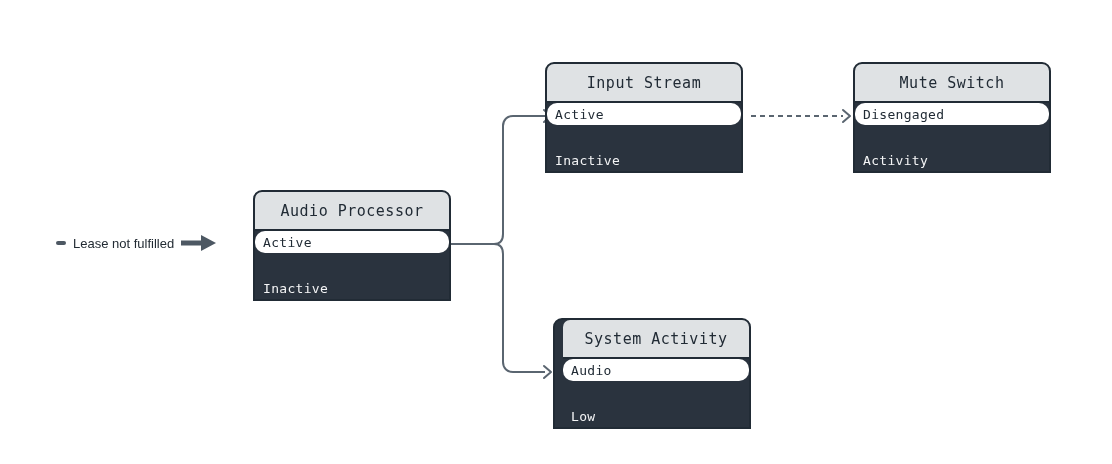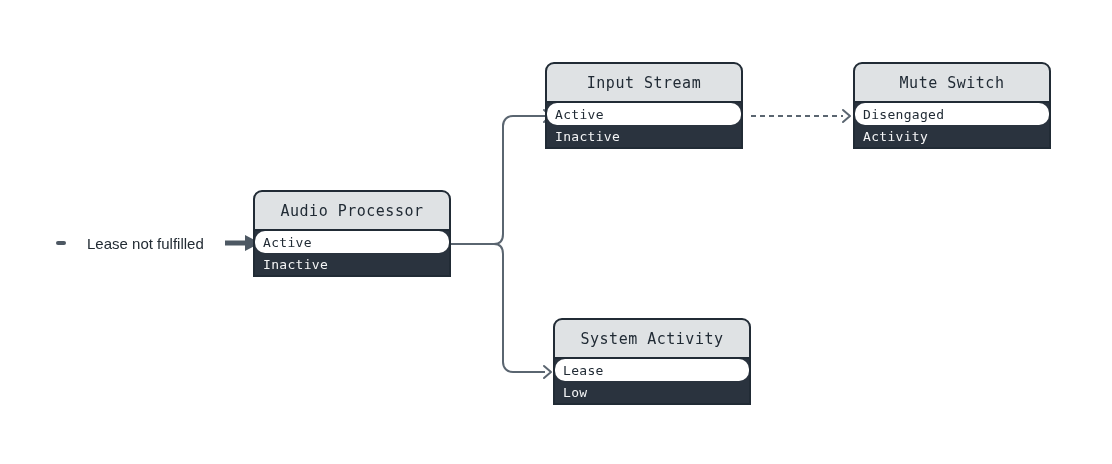--- a/index.html
+++ b/index.html
@@ -57,36 +57,36 @@
   }
   .node-row {
     height: 22px;
     display: flex;
     align-items: center;
     padding-left: 8px;
     font-size: 13px;
     letter-spacing: 0.3px;
   }
   .node-row.light { background: var(--row-light-bg); color: var(--row-light-text); border-radius: 10px; }
-  .node-row.dark  { background: var(--row-dark-bg);  color: var(--row-dark-text); }
+  .node-row.dark  { background: var(--row-dark-bg);  color: var(--row-dark-text); margin-top: 24px; }
 
   #node-audio-processor { left: 253px; top: 190px; }
   #node-input-stream    { left: 545px; top: 62px;  }
   #node-mute-switch     { left: 853px; top: 62px;  }
-  #node-system-activity { left: 553px; top: 318px; }
+  #node-system-activity { left: 553px; top: 318px; padding-left: 8px; }
 
   .annotation {
     position: absolute;
     left: 56px; top: 230px;
     height: 26px;
     display: flex;
     align-items: center;
-    gap: 21px;
+    gap: 7px;
     font-family: "Liberation Sans", sans-serif;
-    font-size: 15px;
+    font-size: 13px;
     color: var(--label-text);
   }
   .dash-glyph {
     width: 10px; height: 4px;
     border-radius: 2px;
     background: var(--annotation);
     flex: 0 0 auto;
   }
   .thick-arrow { display: block; flex: 0 0 auto; }
   .thick-arrow .shape { fill: var(--annotation); }
@@ -129,17 +129,17 @@
   </div>
 
   <div class="node" id="node-mute-switch">
     <div class="node-header">Mute Switch</div>
     <div class="node-row light">Disengaged</div>
     <div class="node-row dark">Activity</div>
   </div>
 
   <div class="node" id="node-system-activity">
     <div class="node-header">System Activity</div>
-    <div class="node-row light">Lease</div>
+    <div class="node-row light">Audio</div>
     <div class="node-row dark">Low</div>
   </div>
 
 </div>
 
 </body></html>

